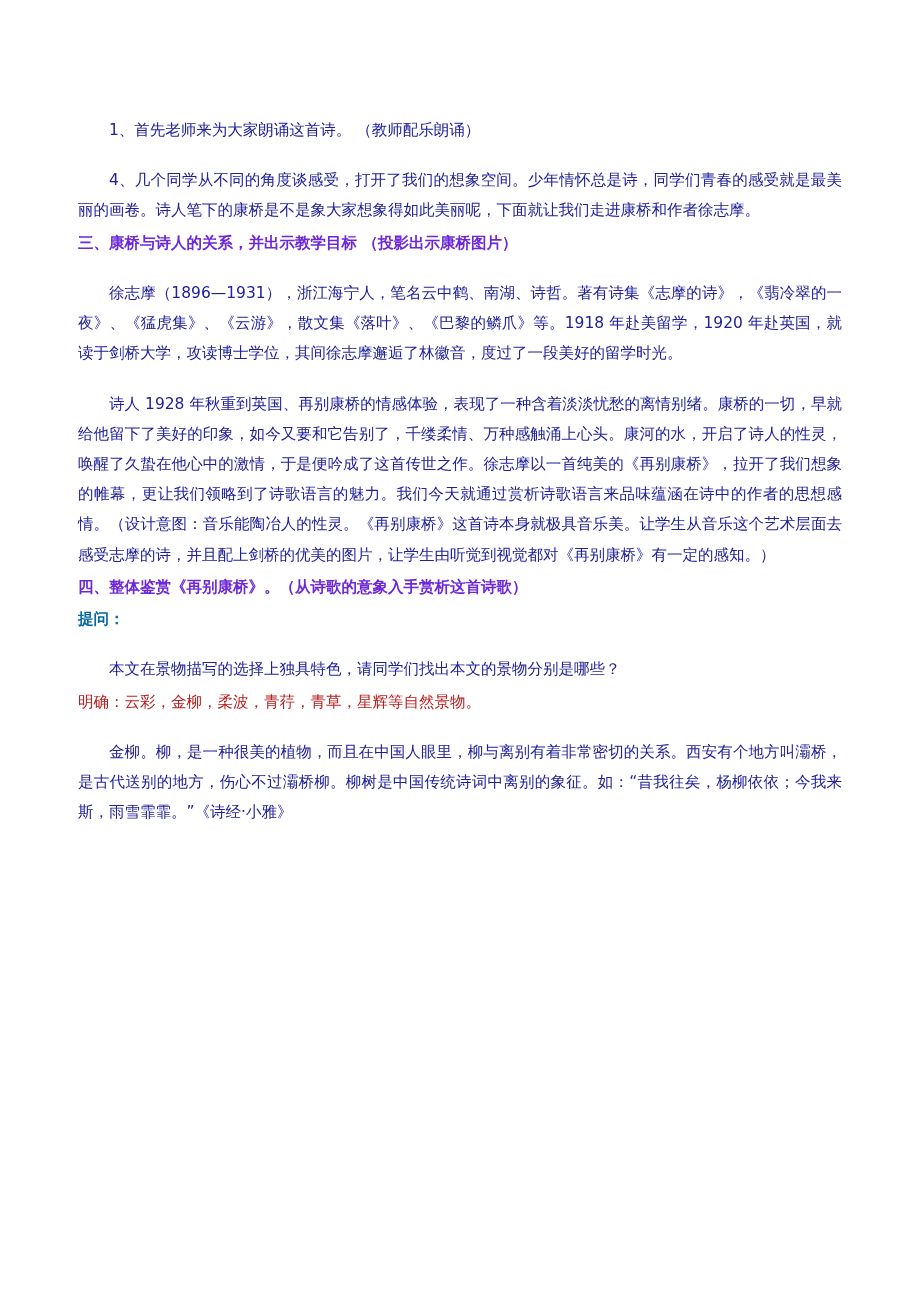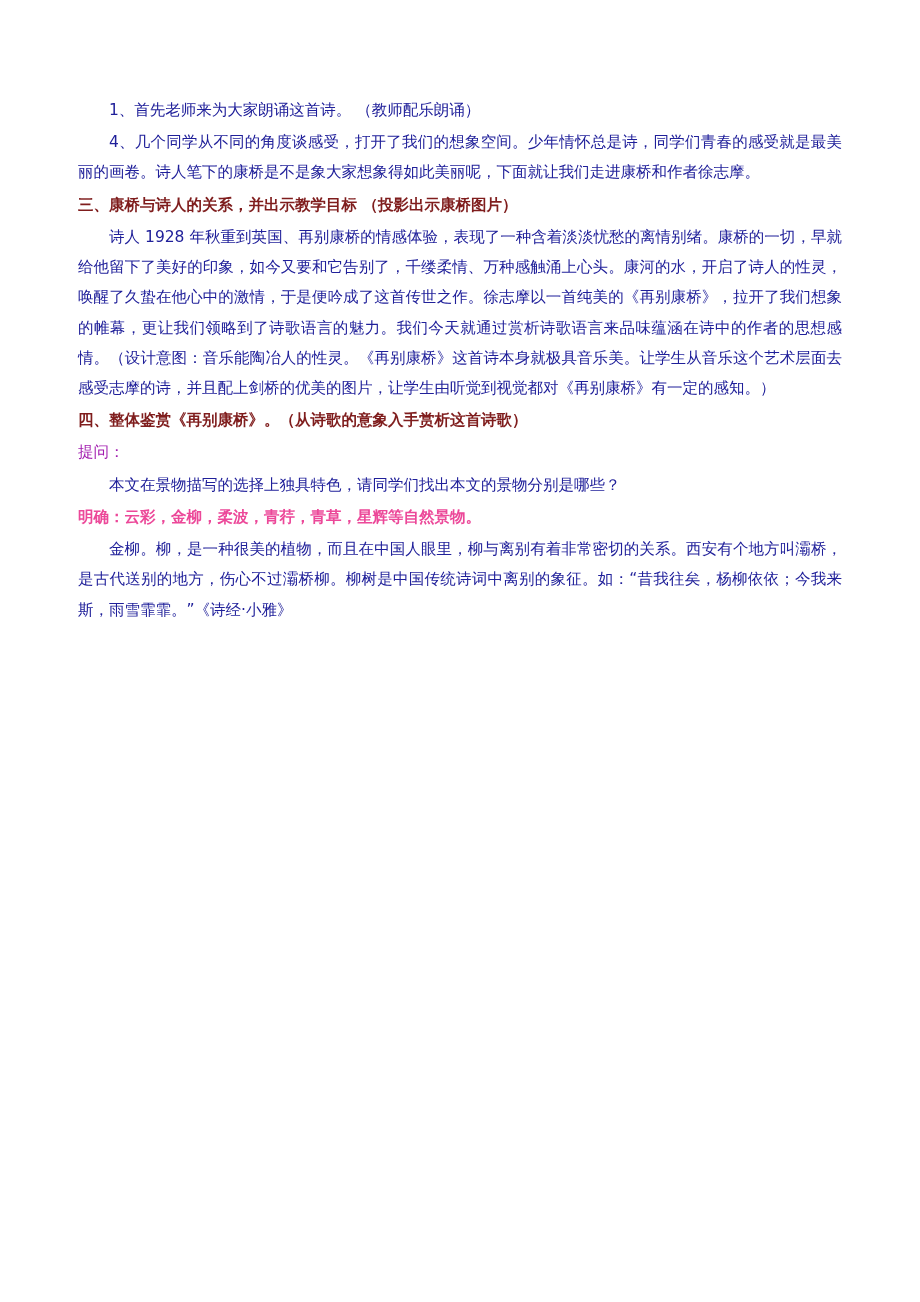--- a/index.html
+++ b/index.html
@@ -25,48 +25,49 @@
     line-height: 1.95;
     color: #1a1a8c;
   }
   p {
     margin: 0 0 2px 0;
     text-align: justify;
     color: #20209a;
   }
   .indent2 {
     text-indent: 2em;
+    margin-top: 20px;
   }
   .indent1 {
     text-indent: 1em;
   }
   .heading-orange {
-    color: #7f1d1d;
+    color: #6d28d9;
     font-weight: bold;
   }
   .heading-blue {
-    color: #a21caf;
-    font-weight: normal;
+    color: #0369a1;
+    font-weight: bold;
   }
   .plain {
-    color: #ec4899;
-    font-weight: bold;
+    color: #b91c1c;
   }
 </style>
 </head>
 <body>
 
 <div class="page">
   <div class="doc">
 
     <p class="indent2">1、首先老师来为大家朗诵这首诗。 （教师配乐朗诵）</p>
     <p class="indent2">4、几个同学从不同的角度谈感受，打开了我们的想象空间。少年情怀总是诗，同学们青春的感受就是最美丽的画卷。诗人笔下的康桥是不是象大家想象得如此美丽呢，下面就让我们走进康桥和作者徐志摩。</p>
 
     <p class="heading-orange">三、康桥与诗人的关系，并出示教学目标 （投影出示康桥图片）</p>
 
+    <p class="indent2">徐志摩（1896—1931），浙江海宁人，笔名云中鹤、南湖、诗哲。著有诗集《志摩的诗》，《翡冷翠的一夜》、《猛虎集》、《云游》，散文集《落叶》、《巴黎的鳞爪》等。1918 年赴美留学，1920 年赴英国，就读于剑桥大学，攻读博士学位，其间徐志摩邂逅了林徽音，度过了一段美好的留学时光。</p>
     <p class="indent2">诗人 1928 年秋重到英国、再别康桥的情感体验，表现了一种含着淡淡忧愁的离情别绪。康桥的一切，早就给他留下了美好的印象，如今又要和它告别了，千缕柔情、万种感触涌上心头。康河的水，开启了诗人的性灵，唤醒了久蛰在他心中的激情，于是便吟成了这首传世之作。徐志摩以一首纯美的《再别康桥》，拉开了我们想象的帷幕，更让我们领略到了诗歌语言的魅力。我们今天就通过赏析诗歌语言来品味蕴涵在诗中的作者的思想感情。（设计意图：音乐能陶冶人的性灵。《再别康桥》这首诗本身就极具音乐美。让学生从音乐这个艺术层面去感受志摩的诗，并且配上剑桥的优美的图片，让学生由听觉到视觉都对《再别康桥》有一定的感知。）</p>
 
     <p class="heading-orange">四、整体鉴赏《再别康桥》。（从诗歌的意象入手赏析这首诗歌）</p>
 
 
     <p class="heading-blue">提问：</p>
 
     <p class="indent2">本文在景物描写的选择上独具特色，请同学们找出本文的景物分别是哪些？</p>
     <p class="plain">明确：云彩，金柳，柔波，青荇，青草，星辉等自然景物。</p>
     <p class="indent2">金柳。柳，是一种很美的植物，而且在中国人眼里，柳与离别有着非常密切的关系。西安有个地方叫灞桥，是古代送别的地方，伤心不过灞桥柳。柳树是中国传统诗词中离别的象征。如：“昔我往矣，杨柳依依；今我来斯，雨雪霏霏。”《诗经·小雅》</p>

